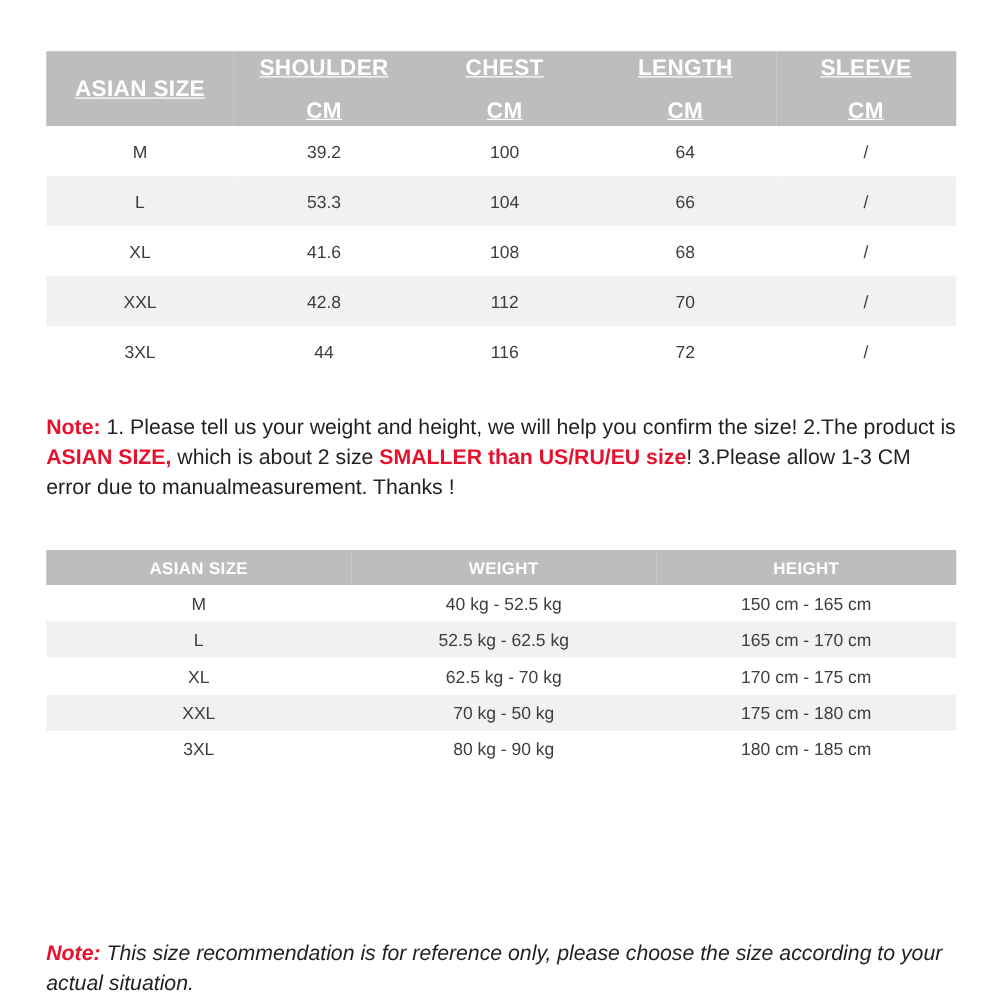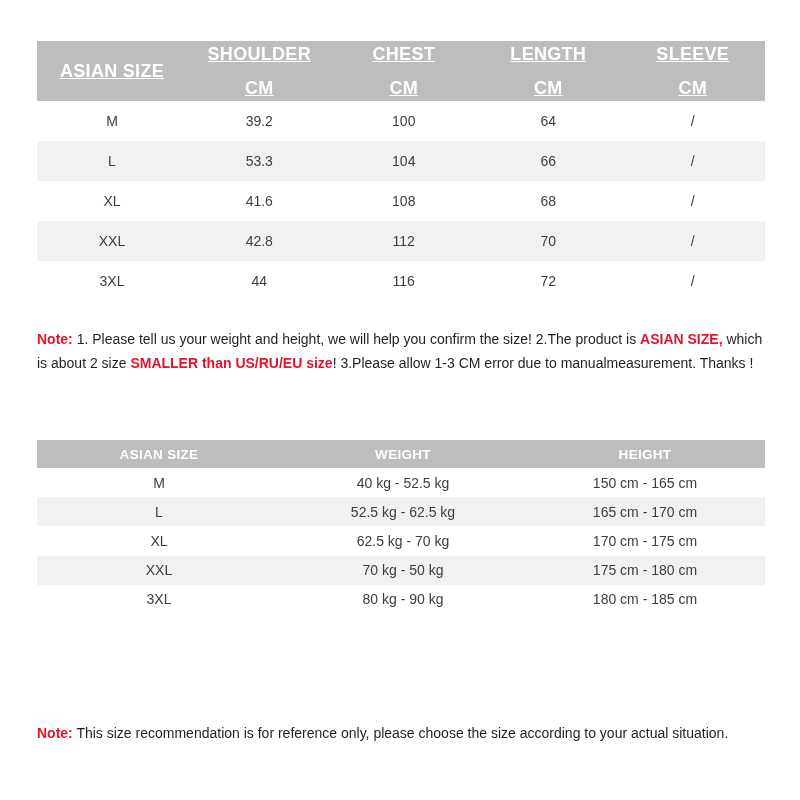--- a/index.html
+++ b/index.html
@@ -74,26 +74,26 @@
 
   
   .col-size   { width: 150px; }
   .col-meas   { width: 144.5px; }
 
   
   .note {
     position: absolute;
     left: 37px;
     width: 730px;
-    font-size: 14px;
+    font-size: 17px;
     line-height: 24px;
     color: #231f20;
   }
   #note-measurement { top: 313px; }
-  #note-recommendation { top: 707px; }
+  #note-recommendation { top: 734px; font-style: italic; }
 
   .note-label {
     color: #e8112d;
     font-weight: bold;
   }
   .hl {
     color: #e8112d;
     font-weight: bold;
   }
 

